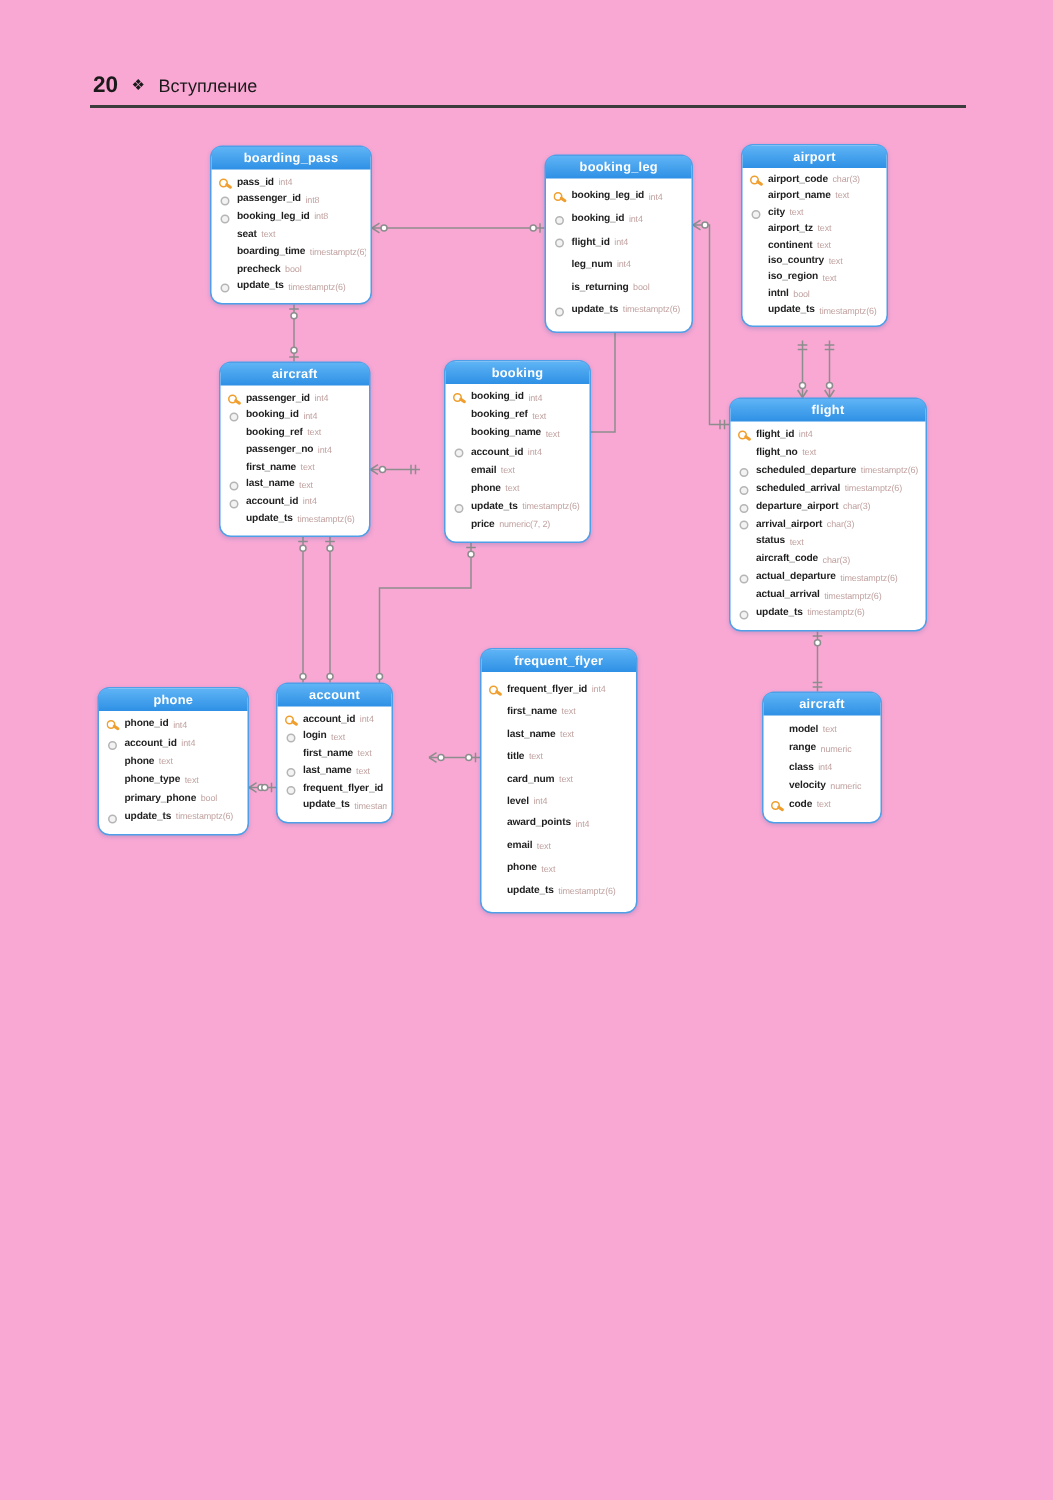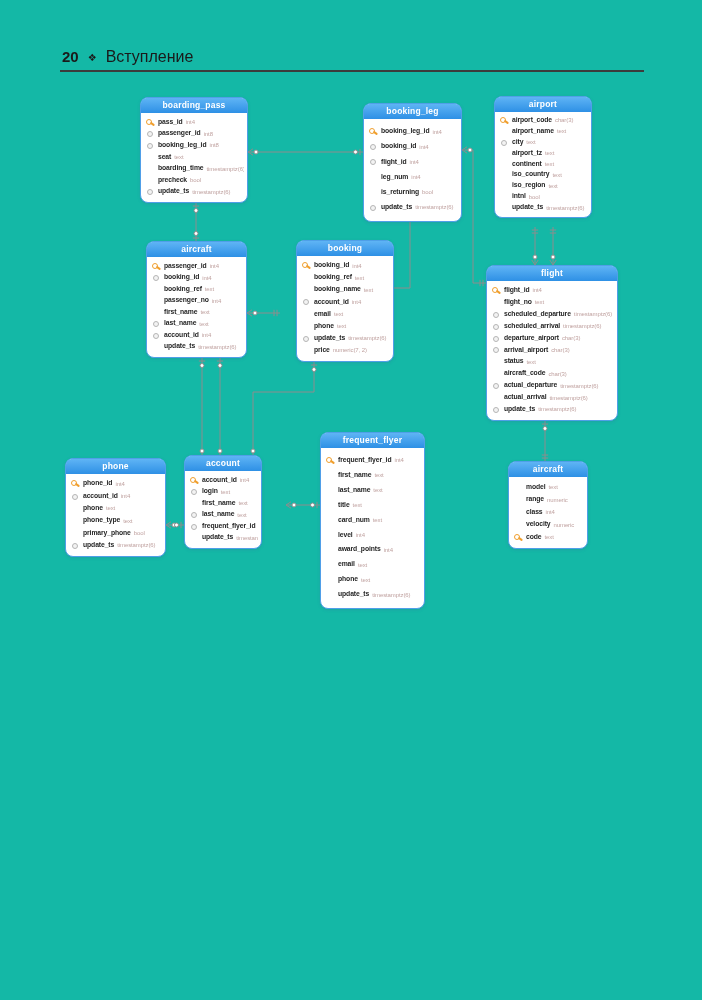--- a/index.html
+++ b/index.html
@@ -1,22 +1,22 @@
 <!DOCTYPE html>
 <html><head>
 <meta charset="utf-8">
 <style>
   html,body{margin:0;padding:0;background:#fff;}
-  .page{position:relative;width:702px;height:1000px;background:#14b8a6;overflow:hidden;
+  .page{position:relative;width:702px;height:1000px;background:#f9a8d4;overflow:hidden;
         font-family:"Liberation Sans",sans-serif;}
   
   .page-header{position:absolute;left:62px;top:48px;display:flex;align-items:baseline;gap:9px;color:#1a1a1a;}
   .pagenum{font-size:15px;font-weight:bold;}
   .hdr-diamond{font-size:10px;position:relative;top:-1px;}
-  .chapter{font-size:16px;}
+  .chapter{font-size:12px;}
   .rule{position:absolute;left:60px;top:70px;width:584px;height:2px;background:#3c3c3c;}
   
   .caption{position:absolute;left:0;top:580px;width:690px;text-align:center;color:#111;}
   .cap-label{font-size:12.5px;font-weight:bold;}
   .cap-marker{font-size:9.5px;margin:0 7px;position:relative;top:-1px;}
   .cap-text{font-size:12.5px;}
   
   #conn-layer{position:absolute;left:0;top:0;width:702px;height:1000px;}
   .table-box{position:absolute;background:#fff;border:1.5px solid #4f9fe8;border-radius:8px;
              box-shadow:0 1px 3px rgba(60,100,160,.25);display:flex;flex-direction:column;box-sizing:border-box;}

